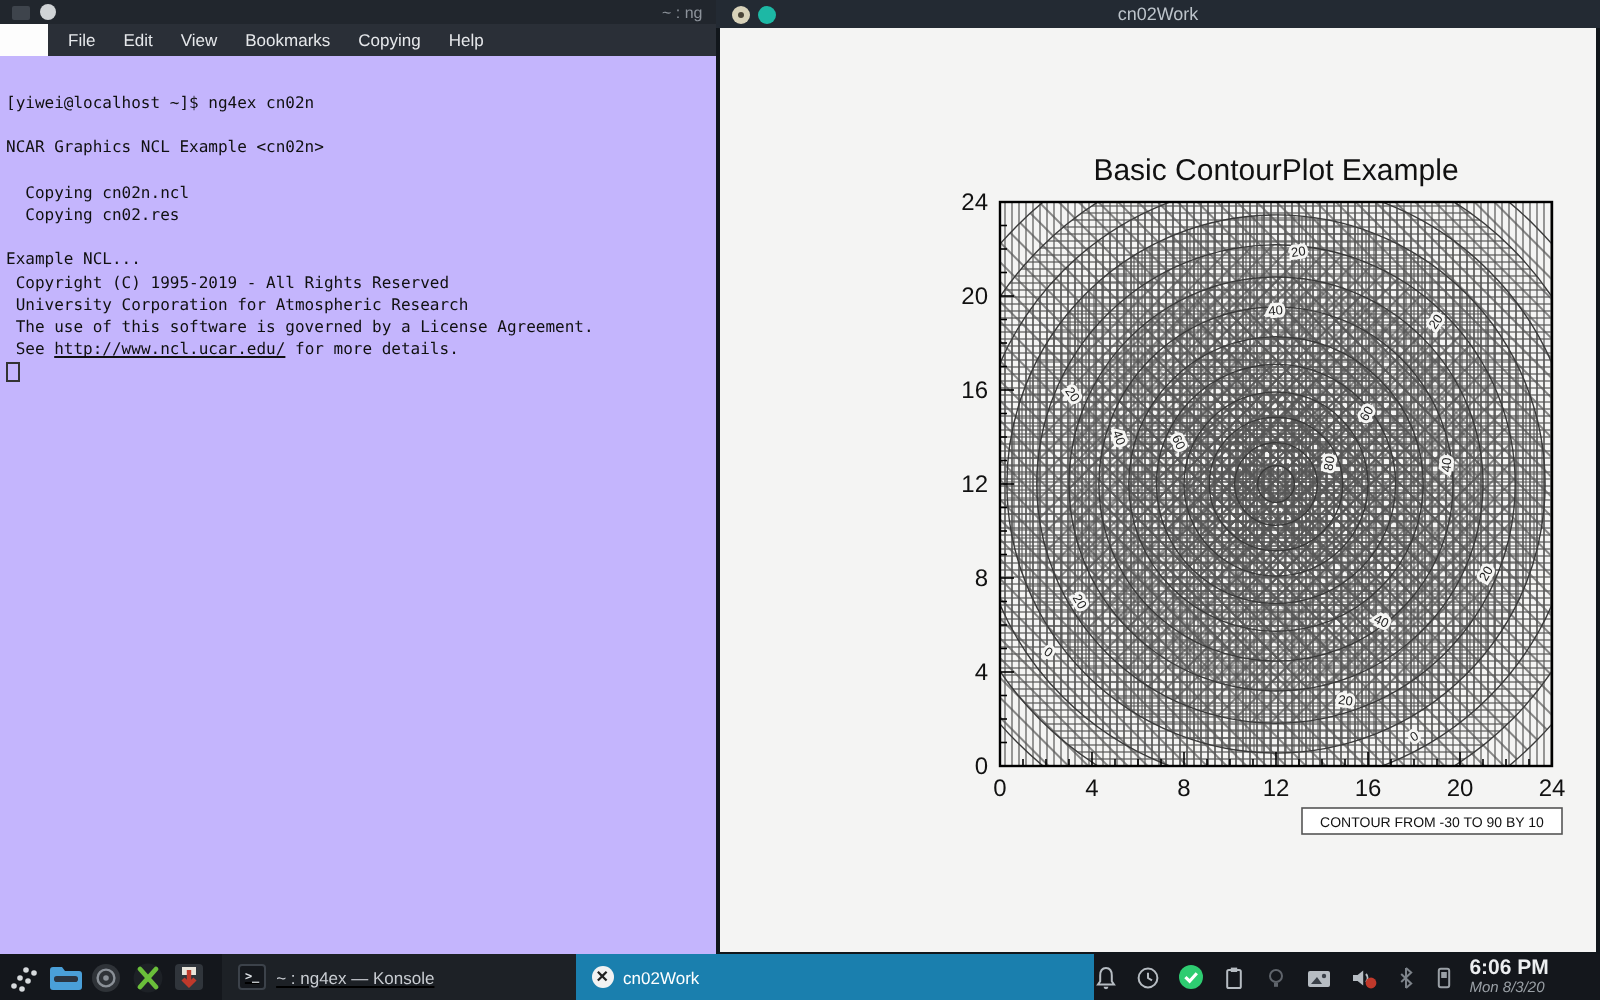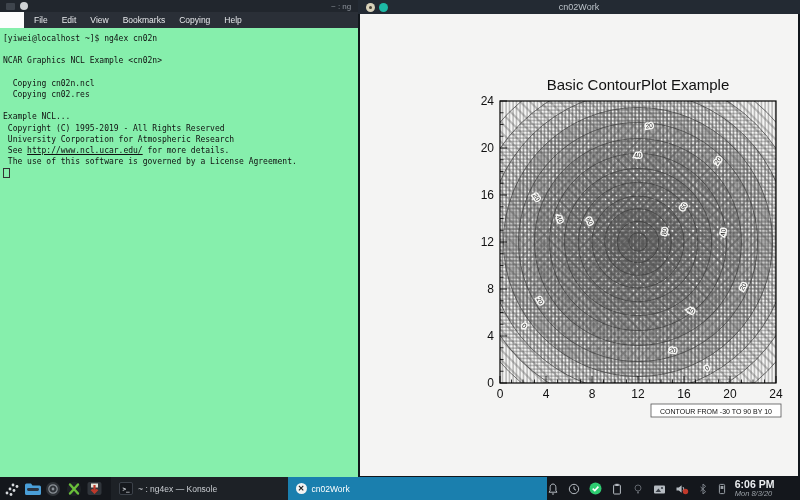--- a/index.html
+++ b/index.html
@@ -8,22 +8,22 @@
 
   
   .term-win{position:absolute;left:0;top:0;width:364px;height:477px;background:#fdfdfd;}
   .term-titlebar{position:absolute;left:0;top:0;right:0;height:12px;background:#21262d;}
   .term-dot-a{position:absolute;left:6px;top:3px;width:9px;height:7px;background:#3e444c;border-radius:1px;}
   .term-dot-b{position:absolute;left:20px;top:2px;width:8px;height:8px;background:#d0d3d6;border-radius:50%;}
   .term-title-frag{position:absolute;left:331px;top:2px;font-size:8px;color:#8d939b;white-space:nowrap;}
   .term-menubar{position:absolute;left:0;top:12px;right:0;height:16px;background:#2a2f37;
                 display:flex;align-items:flex-end;padding-left:3px;margin-left:24px;}
   .menu-item{font-size:8.5px;color:#e6e8eb;padding:0 7px;line-height:16px;cursor:default;}
-  .term-body{position:absolute;left:0;top:28px;right:0;bottom:0;background:#86efac;
-             padding:5px 0 0 3px;box-sizing:border-box;}
+  .term-body{position:absolute;left:0;top:28px;right:0;bottom:0;background:#c4b5fd;
+             padding:18px 0 0 3px;box-sizing:border-box;}
   .tline{font-family:"DejaVu Sans Mono",monospace;font-size:8px;line-height:11.2px;
          color:#101010;white-space:pre;}
   .tlink{text-decoration:underline;}
   .term-cursor{display:inline-block;width:5px;height:8px;border:1px solid #333;vertical-align:middle;}
 
   
   .plot-win{position:absolute;left:358px;top:0;width:442px;height:478px;box-sizing:border-box;
             background:#f4f4f3;border:2px solid #11161b;}
   .plot-titlebar{position:absolute;left:-2px;top:-2px;width:442px;height:14px;background:#232a33;}
   .pw-dot-a{position:absolute;left:8px;top:2.5px;width:9px;height:9px;background:#d8d2ba;border-radius:50%;}
@@ -36,21 +36,21 @@
   .tick-label{font:500 12px "Liberation Sans",sans-serif;fill:#111;}
   .cn-label{font:6.5px "Liberation Sans",sans-serif;fill:#222;paint-order:stroke;stroke:#f6f6f4;stroke-width:3px;}
   .info-label{font:7px "Liberation Sans",sans-serif;fill:#111;}
 
   
   .taskbar{position:absolute;left:0;top:477px;width:800px;height:23px;background:#14171c;
            display:flex;align-items:center;}
   .launcher{width:18px;height:18px;margin-left:3px;display:flex;align-items:center;justify-content:center;}
   .task-btn{height:23px;display:flex;align-items:center;gap:5px;padding:0 8px;box-sizing:border-box;}
   .task-btn .tlabel{font-size:8.5px;color:#c9cdd2;white-space:nowrap;}
-  .task-konsole{width:181px;margin-left:8px;background:#1d2126;}
+  .task-konsole{width:181px;margin-left:8px;background:#1d2126;text-decoration:underline;}
   .task-plot{width:266px;background:#1a7fae;}
   .task-plot .tlabel{color:#fff;}
   .konsole-ic{width:12px;height:11px;background:#15181d;border:1px solid #3c424a;border-radius:2px;
               color:#dfe3e7;font:bold 6px "DejaVu Sans Mono",monospace;line-height:11px;text-align:center;}
   .xcirc{width:11px;height:11px;background:#f2f2f2;border-radius:50%;color:#222;
          font:bold 8px "Liberation Sans",sans-serif;line-height:11px;text-align:center;}
   .tray{margin-left:auto;display:flex;align-items:center;gap:9px;}
   .tray svg{display:block;}
   .clockblk{width:62px;margin:0 5px 0 8px;text-align:left;line-height:1.05;}
   .clock-time{font-size:10.5px;font-weight:bold;color:#eceef0;}
@@ -77,22 +77,22 @@
       <div class="tline">[yiwei@localhost ~]$ ng4ex cn02n</div>
       <div class="tline">&nbsp;</div>
       <div class="tline">NCAR Graphics NCL Example &lt;cn02n&gt;</div>
       <div class="tline">&nbsp;</div>
       <div class="tline">  Copying cn02n.ncl</div>
       <div class="tline">  Copying cn02.res</div>
       <div class="tline">&nbsp;</div>
       <div class="tline">Example NCL...</div>
       <div class="tline"> Copyright (C) 1995-2019 - All Rights Reserved</div>
       <div class="tline"> University Corporation for Atmospheric Research</div>
+      <div class="tline"> The use of this software is governed by a License Agreement.</div>
       <div class="tline"> See <span class="tlink">http://www.ncl.ucar.edu/</span> for more details.</div>
-      <div class="tline"> The use of this software is governed by a License Agreement.</div>
       <div class="tline"><span class="term-cursor"></span></div>
     </div>
 </div>
 
 <div class="plot-win">
   <div class="plot-titlebar">
     <div class="pw-dot-a"></div>
     <div class="pw-dot-b"></div>
     <div class="pw-title">cn02Work</div>
   </div>

